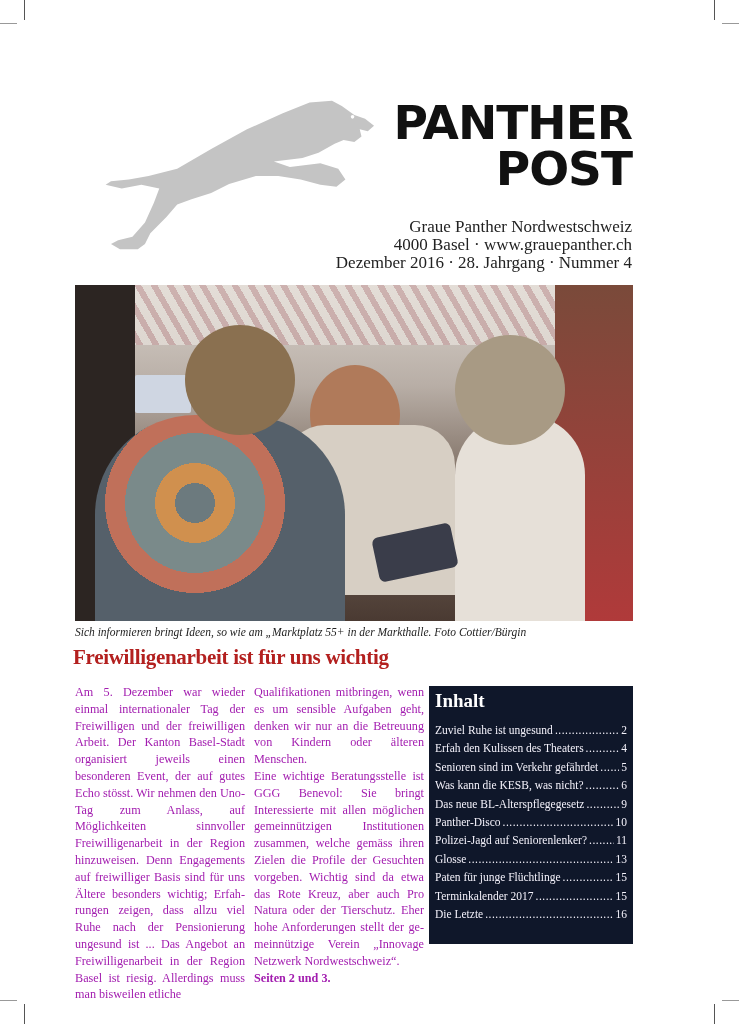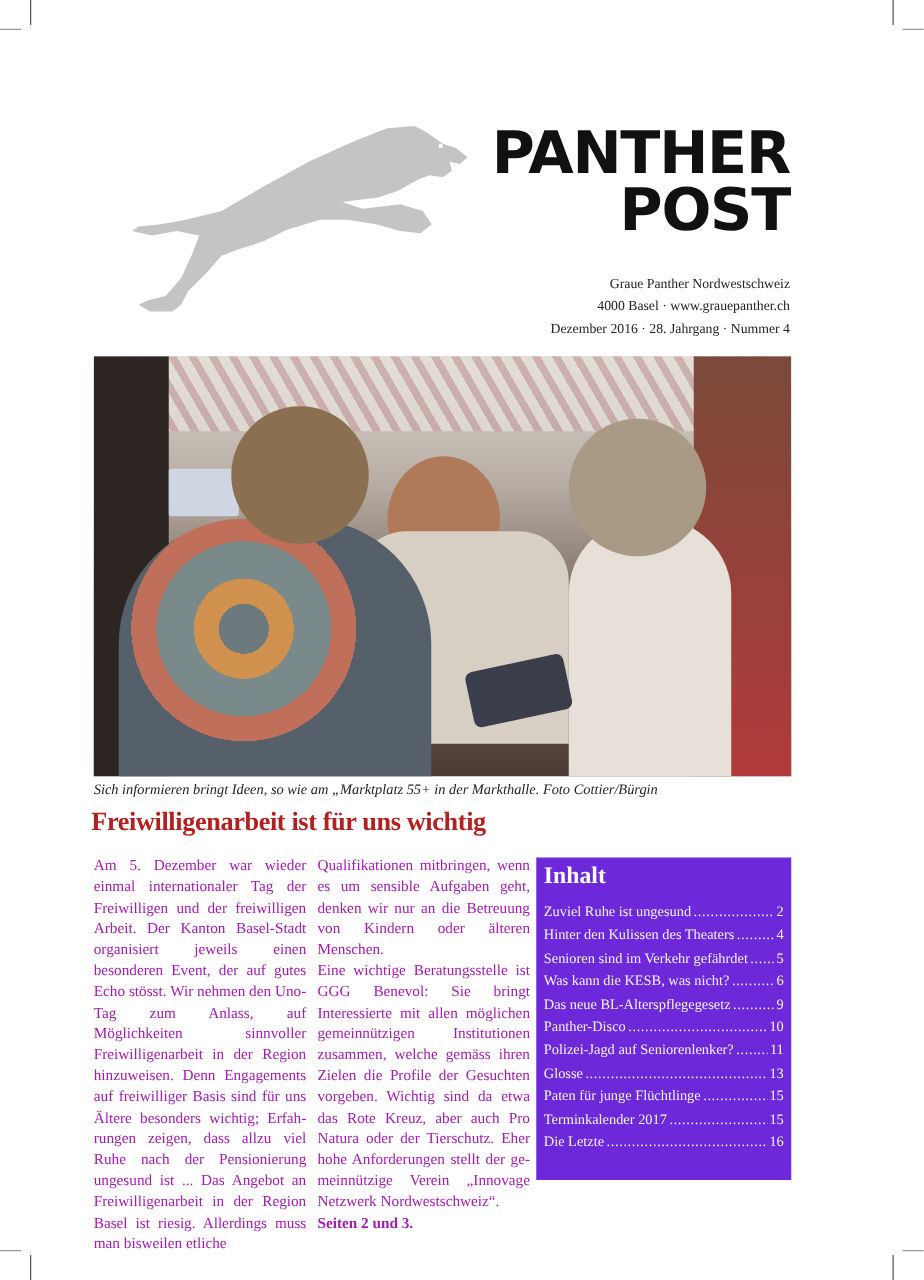--- a/index.html
+++ b/index.html
@@ -11,21 +11,21 @@
     .crop-v { width: 1px; }
     .crop-h { height: 1px; background: #999; }
 
     .logo { position: absolute; left: 90px; top: 90px; width: 305px; height: 170px; }
 
     .masthead { position: absolute; right: 107px; top: 100px; text-align: right; }
     .masthead .title {
       font-family: "DejaVu Sans", "Liberation Sans", sans-serif; font-weight: bold;
       font-size: 47px; line-height: 46px; letter-spacing: -1px; color: #111; margin: 0;
     }
-    .masthead .meta { margin-top: 26px; font-size: 11px; line-height: 18px; color: #222; }
+    .masthead .meta { margin-top: 26px; font-size: 17px; line-height: 18px; color: #222; }
 
     .photo {
       position: absolute; left: 75px; top: 285px; width: 558px; height: 336px; overflow: hidden;
       background: linear-gradient(180deg, #d9d2cb 0%, #b8aea6 30%, #7a6a5e 60%, #4a3a32 100%);
     }
     .photo .shape { position: absolute; border-radius: 50%; }
     .caption {
       position: absolute; left: 75px; top: 626px; font-style: italic; font-size: 11.5px; color: #222;
     }
 
@@ -38,21 +38,21 @@
       position: absolute; top: 684px; width: 170px; font-size: 12.2px; line-height: 16.8px;
       text-align: justify; hyphens: manual; color: #a21caf;
     }
     .col p { margin: 0; }
     .col-1 { left: 75px; }
     .col-2 { left: 254px; }
     .col .bold { font-weight: bold; }
 
     .toc {
       position: absolute; left: 429px; top: 686px; width: 204px; height: 258px;
-      background: #6d28d9; color: #ffffff; box-sizing: border-box; padding: 3px 6px 0 6px;
+      background: #0f172a; color: #ffffff; box-sizing: border-box; padding: 3px 6px 0 6px;
     }
     .toc h2 { margin: 0 0 8px 0; font-size: 19px; font-weight: bold; line-height: 24px; }
     .toc ul { list-style: none; margin: 0; padding: 0; }
     .toc li {
       display: flex; align-items: center; font-size: 11.5px; line-height: 18.4px; white-space: nowrap;
       color: #f4f2fb;
     }
     .toc li .lbl { flex: 0 0 auto; }
     .toc li .dots { flex: 1 1 auto; overflow: hidden; margin: 0 2px; }
     .toc li .dots::after { content: "...................................................................................."; letter-spacing: 0.5px; }
@@ -113,21 +113,21 @@
 
 <div class="toc">
   <h2>Inhalt</h2>
   <ul>
     <li>
         <span class="lbl">Zuviel Ruhe ist ungesund</span>
         <span class="dots"></span>
         <span class="pg">2</span>
       </li>
     <li>
-        <span class="lbl">Hinter den Kulissen des Theaters</span>
+        <span class="lbl">Erfah den Kulissen des Theaters</span>
         <span class="dots"></span>
         <span class="pg">4</span>
       </li>
     <li>
         <span class="lbl">Senioren sind im Verkehr gefährdet</span>
         <span class="dots"></span>
         <span class="pg">5</span>
       </li>
     <li>
         <span class="lbl">Was kann die KESB, was nicht?</span>

